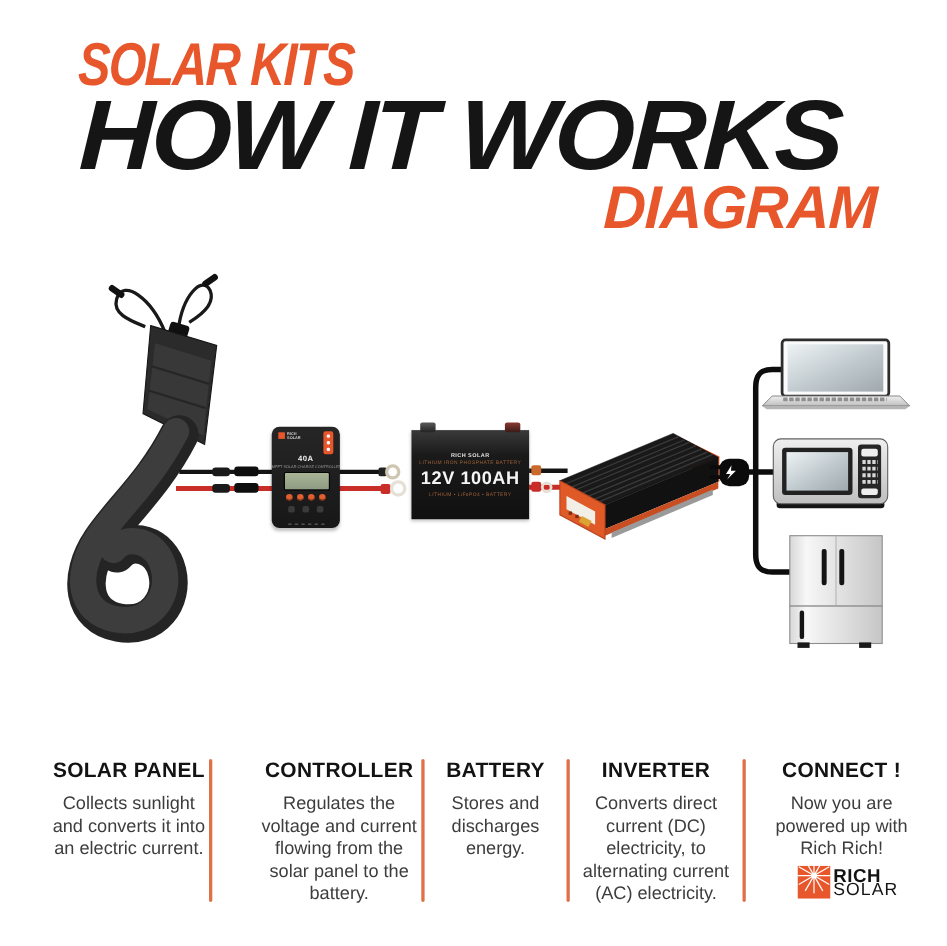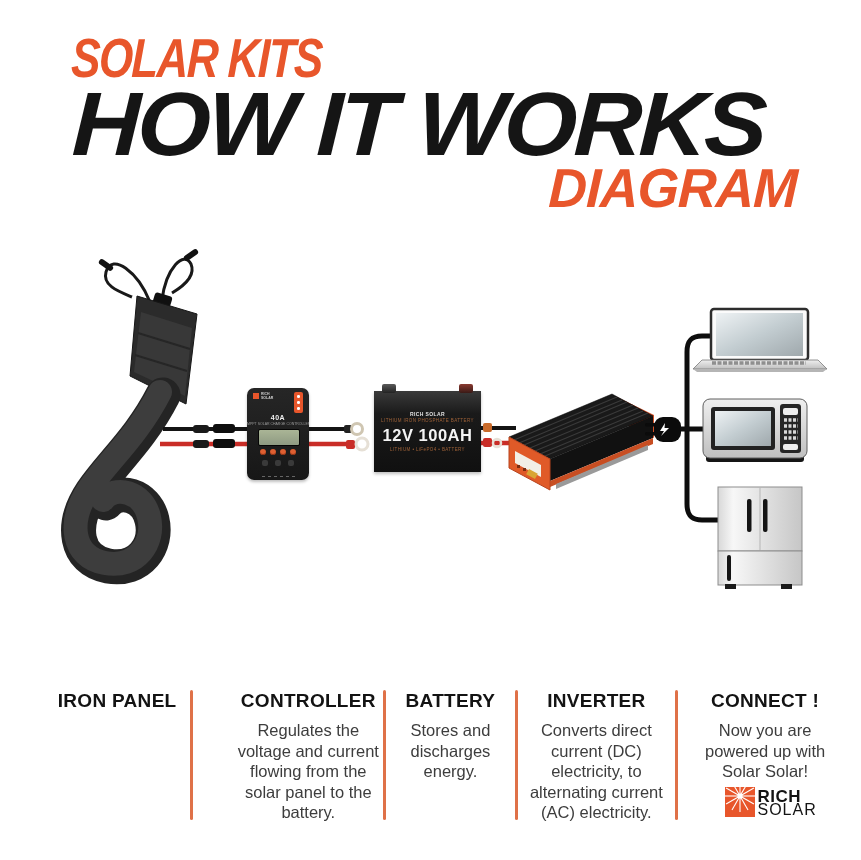--- a/index.html
+++ b/index.html
@@ -253,21 +253,22 @@
     <span class="term term-r"></span>
     <div class="bat-brand">RICH SOLAR</div>
     <div class="bat-line1">LITHIUM IRON PHOSPHATE BATTERY</div>
     <div class="bat-cap">12V 100AH</div>
     <div class="bat-line2">LITHIUM • LiFePO4 • BATTERY</div>
   </div>
 
   <div class="sections">
 
     <div class="sec sec-1">
-      <div class="sec-title">IRON PANEL</div>
+      <div class="sec-title">SOLAR PANEL</div>
+      <div class="sec-body">Collects sunlight and converts it into an electric current.</div>
     </div>
     <div class="divider"></div>
 
     <div class="sec sec-2">
       <div class="sec-title">CONTROLLER</div>
       <div class="sec-body">Regulates the voltage and current flowing from the solar panel to the battery.</div>
     </div>
     <div class="divider"></div>
 
     <div class="sec sec-3">
@@ -277,21 +278,21 @@
     <div class="divider"></div>
 
     <div class="sec sec-4">
       <div class="sec-title">INVERTER</div>
       <div class="sec-body">Converts direct current (DC) electricity, to alternating current (AC) electricity.</div>
     </div>
     <div class="divider"></div>
 
     <div class="sec sec-5">
       <div class="sec-title">CONNECT !</div>
-      <div class="sec-body">Now you are powered up with Solar Solar!</div>
+      <div class="sec-body">Now you are powered up with Rich Rich!</div>
       <div class="rs-logo">
         <svg width="30" height="30" viewBox="0 0 30 30">
           <rect x="0" y="0" width="30" height="30" fill="#E8562B"></rect>
           <g stroke="#ffffff" stroke-width="1.1">
             <line x1="15" y1="9" x2="31" y2="9"></line>
               <line x1="15" y1="9" x2="28.9" y2="17"></line>
             <line x1="15" y1="9" x2="23" y2="22.9"></line>
               <line x1="15" y1="9" x2="15" y2="25"></line>
             <line x1="15" y1="9" x2="7" y2="22.9"></line>
               <line x1="15" y1="9" x2="1.1" y2="17"></line>

